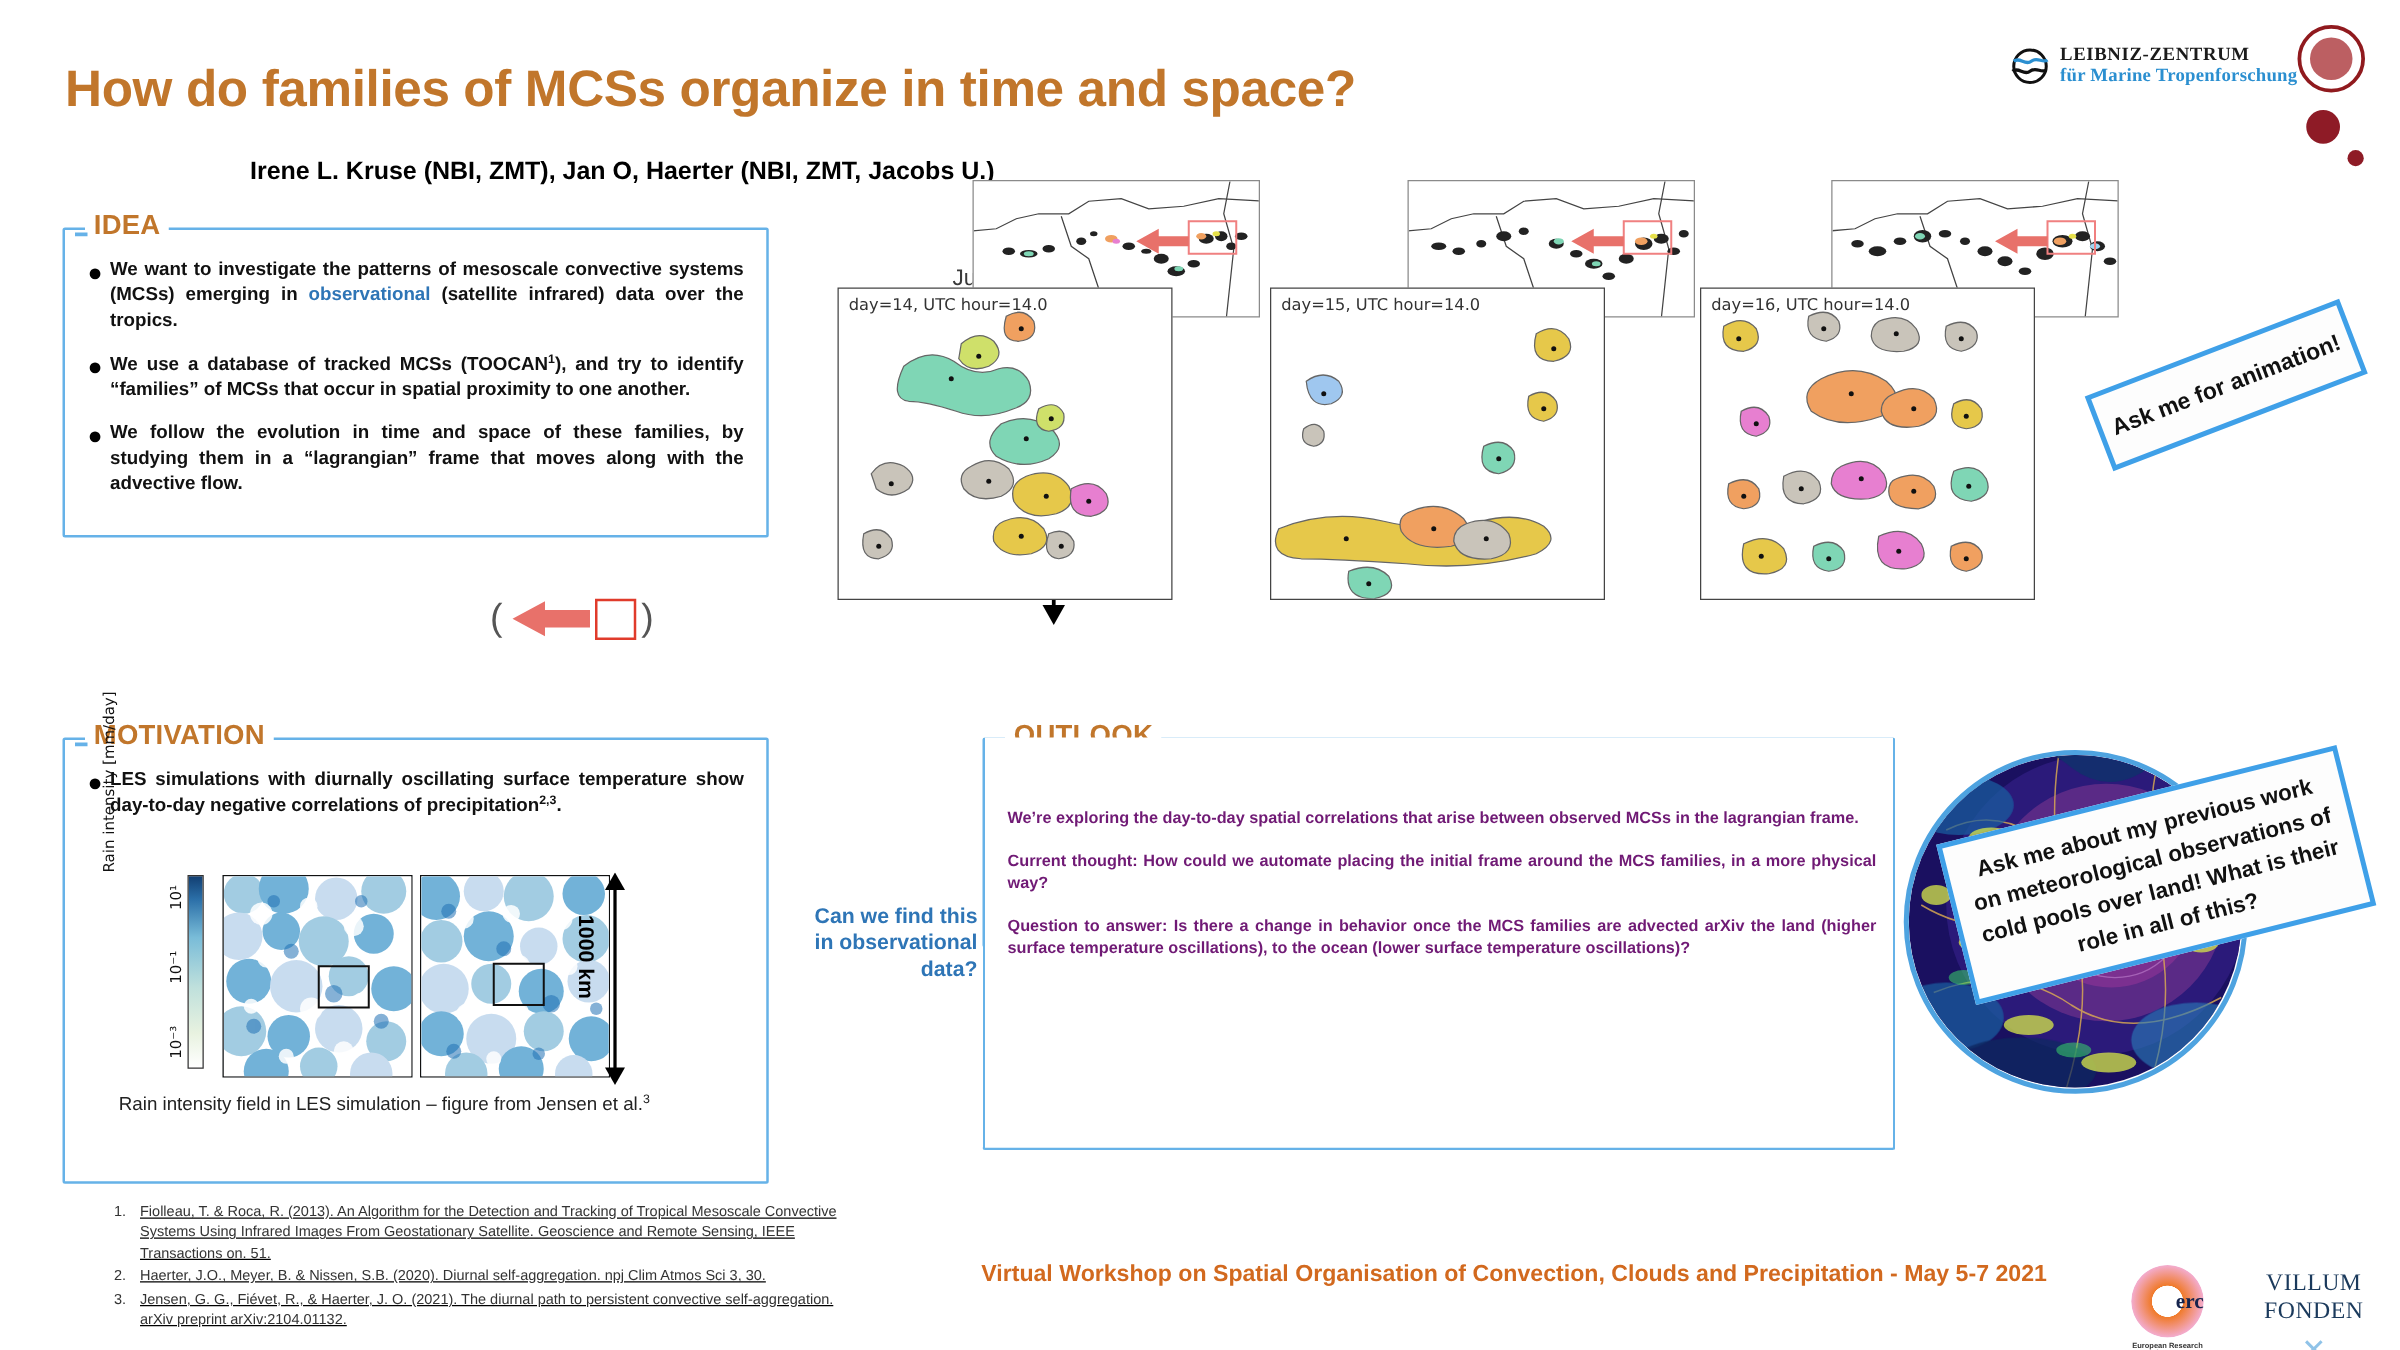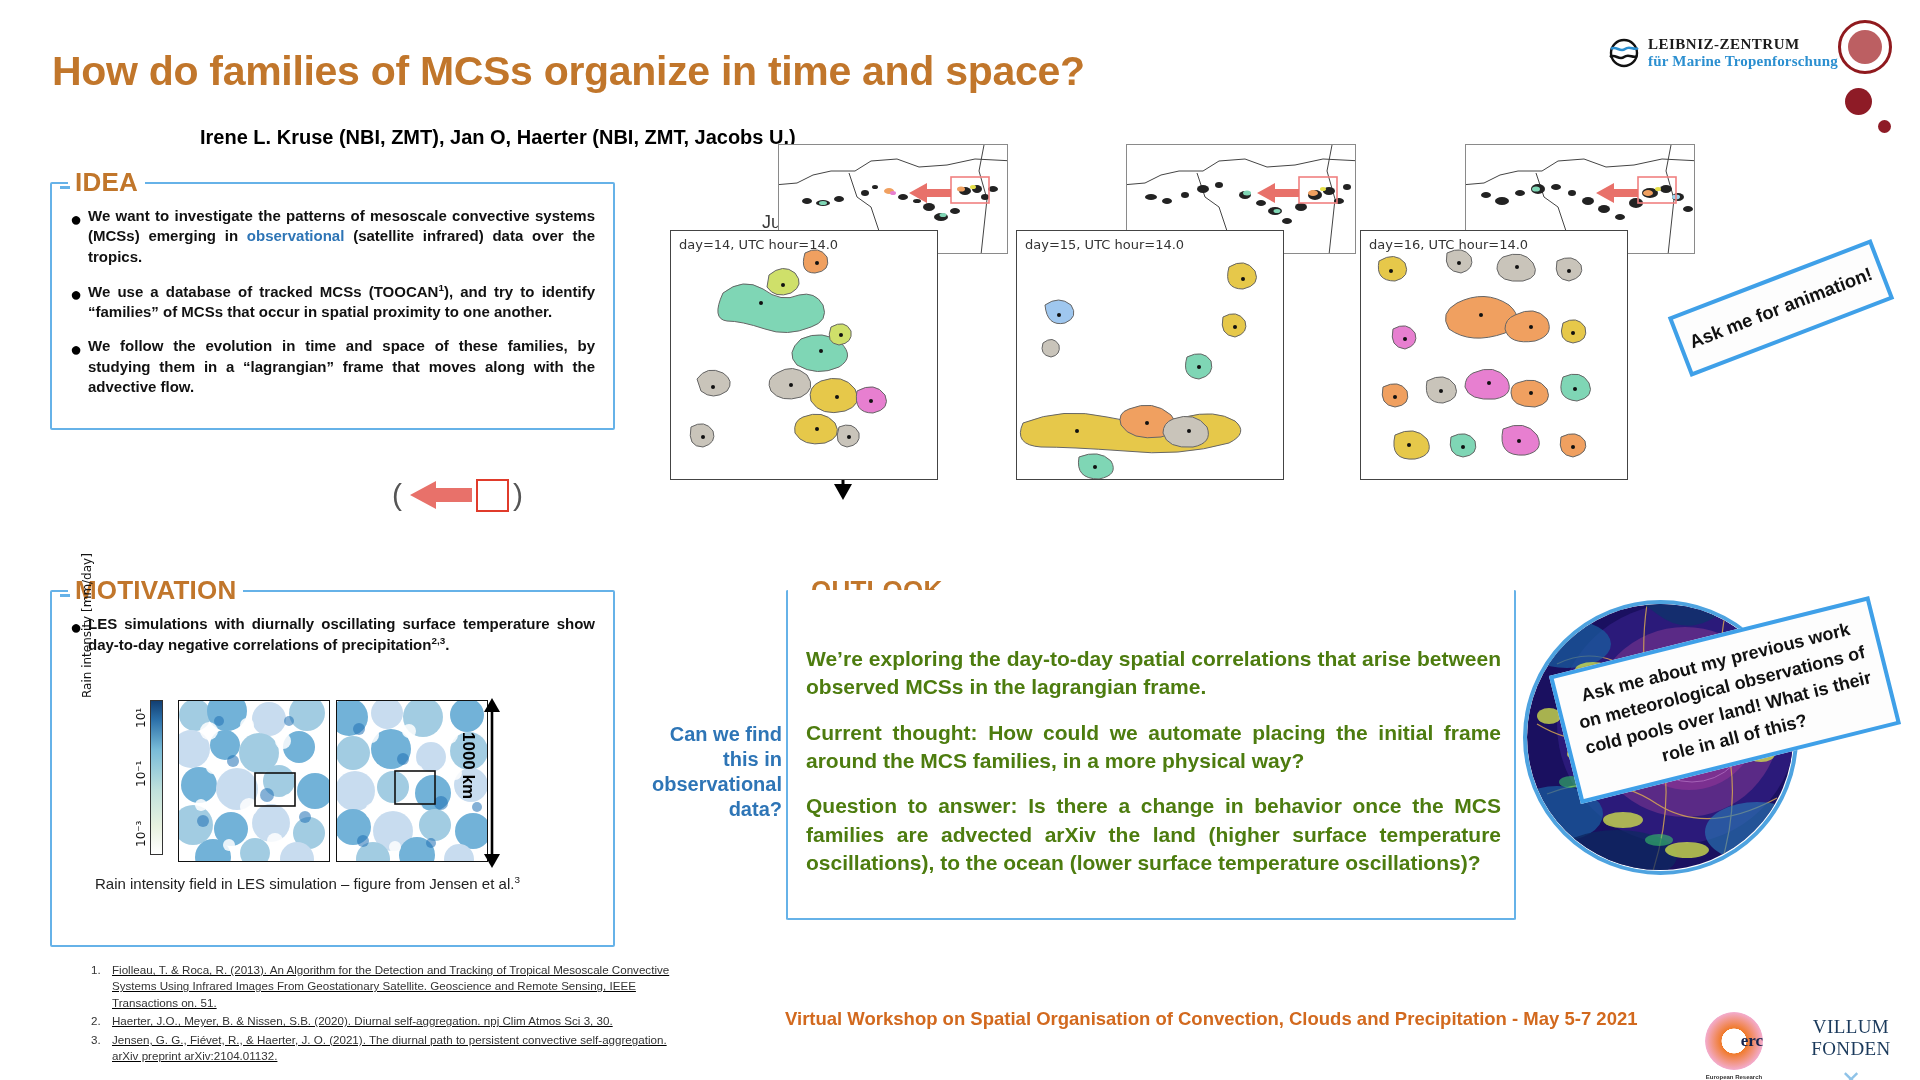--- a/index.html
+++ b/index.html
@@ -40,21 +40,21 @@
     border: 2.5px solid #66b2e8;
     border-radius: 2px;
     background: #fff;
   }
   .section-label {
     position: absolute;
     top: -17px; left: 16px;
     background: #fff;
     padding: 0 7px;
     color: #c1762b;
-    font-size: 26px;
+    font-size: 22px;
     font-weight: bold;
     letter-spacing: 0.2px;
   }
   .section-label::before {
     content: "";
     position: absolute; left: -8px; top: 19px;
     width: 10px; height: 2.5px; background: #66b2e8;
   }
 
   #idea-box  { left: 50px;  top: 182px; width: 565px; height: 248px; }
@@ -97,25 +97,25 @@
       background: linear-gradient(to top, #ffffff 0%, #e8f2e0 18%, #bfe0dc 42%, #79bcd8 68%, #2b6fa8 88%, #123f72 100%);
       border: 1px solid #333; }
   .les-panel { position: absolute; top: 10px; width: 152px; height: 162px; border: 1.6px solid #111;
       overflow: hidden; background: #eef6fb; }
   #les-scale-label { position: absolute; left: 390px; top: 42px; transform: rotate(90deg); transform-origin: left top;
       font-size: 17px; font-weight: bold; color: #000; white-space: nowrap; }
   #les-caption { left: 95px; top: 874px; font-size: 15px; color: #222; }
 
   
   #find-callout { left: 632px; top: 722px; width: 150px; text-align: right;
-      font-size: 20px; font-weight: bold; color: #2e75b6; line-height: 1.25; }
+      font-size: 17px; font-weight: bold; color: #2e75b6; line-height: 1.25; }
 
   
   #outlook-text { left: 806px; top: 645px; width: 695px; }
-  .outlook-p { font-size: 21px; font-weight: bold; color: #4d7c0f; line-height: 1.35;
+  .outlook-p { font-size: 13px; font-weight: bold; color: #701a75; line-height: 1.35;
       text-align: justify; margin-bottom: 17px; }
 
   
   #globe { left: 1523px; top: 600px; width: 275px; height: 275px; border-radius: 50%;
       border: 4px solid #4ea3e0; overflow: hidden; }
 
   
   .sticky {
       border: 4px solid #3fa0e8; background: #fdfdfd;
       display: flex; align-items: center; justify-content: center;

